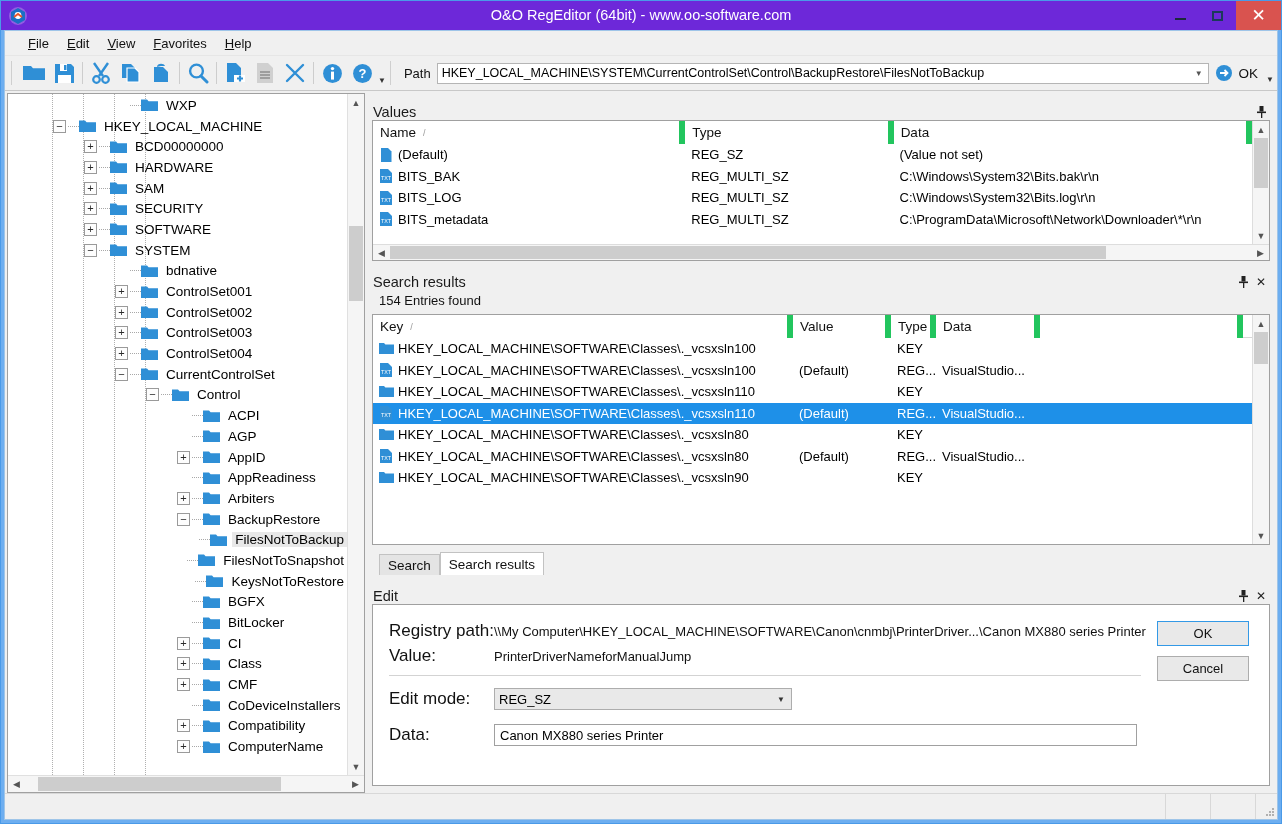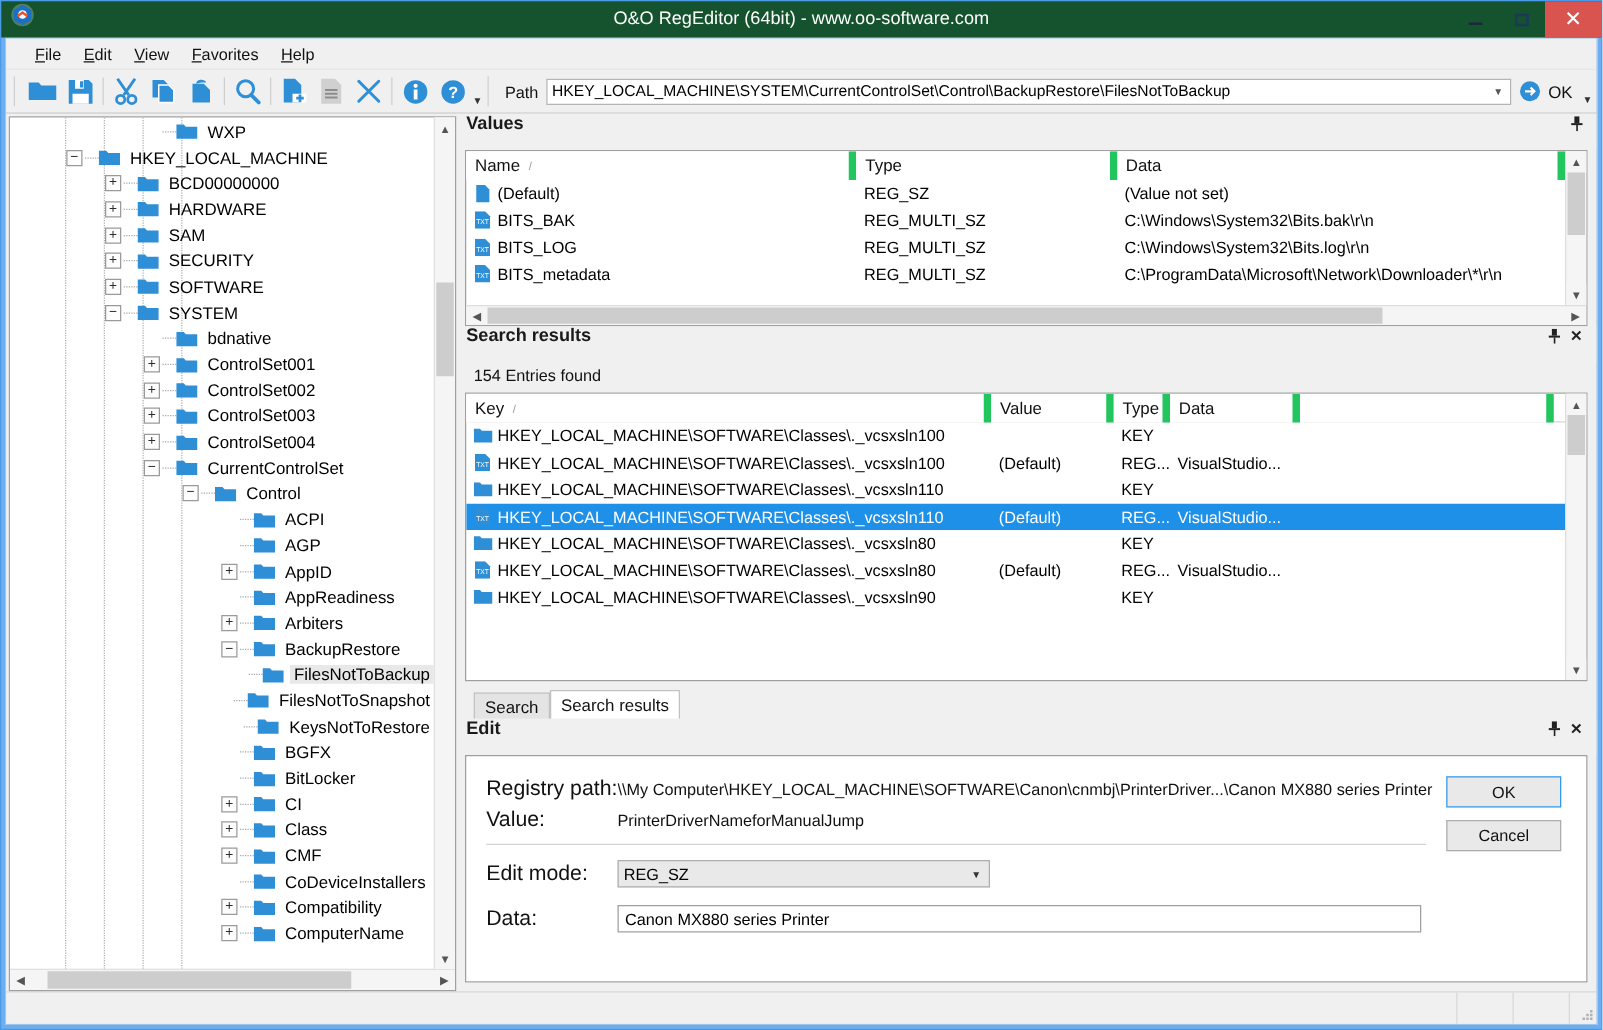--- a/index.html
+++ b/index.html
@@ -14,22 +14,22 @@
   .window {
     position: relative;
     width: 1282px; height: 824px;
     background: #6daef0;
     border: 1px solid #4a9ae8;
     display: flex; flex-direction: column;
   }
   
   .titlebar {
     height: 29px; flex: 0 0 29px;
-    background: #14532d;
-    display: flex; 
+    background: #6d28d9;
+    display: flex; align-items: center;
     position: relative;
   }
   .app-icon {
     width: 22px; height: 22px; margin-left: 6px;
     position: relative;
   }
   .app-icon svg { display: block; }
   .title-text {
     position: absolute; left: 0; right: 0; top: 0;
     height: 29px; line-height: 29px;
@@ -164,25 +164,24 @@
   .hsb-arrow { width: 17px; display: flex; align-items: center; justify-content: center; font-size: 9px; color: #555;}
   .hsb-track { flex: 1 1 auto; position: relative; }
   .hsb-thumb { position: absolute; top: 1px; bottom: 1px; background: #cdcdcd; }
 
   
   .right-stack { flex: 1 1 auto; display: flex; flex-direction: column; min-width: 0; }
 
   .panel { display: flex; flex-direction: column; min-height: 0; }
   .panel-header {
     height: 29px; flex: 0 0 29px;
-    display: flex; align-items: flex-start;
+    display: flex; align-items: flex-end;
     padding: 0 8px 0 8px;
     font-size: 14.5px; color: #1a1a1a;
     background: #f0f0f0;
-    font-weight: bold;
   }
   .panel-header .ph-title { flex: 1 1 auto; }
   .ph-btn { width: 16px; height: 16px; display:flex; align-items:center; justify-content:center;
             color:#222; font-size: 12px; margin-left: 2px;}
 
   
   .grid-outer {
     background: #fff; border: 1px solid #a0a0a0;
     margin: 0 7px; display: flex; flex-direction: column; min-height: 0;
   }

